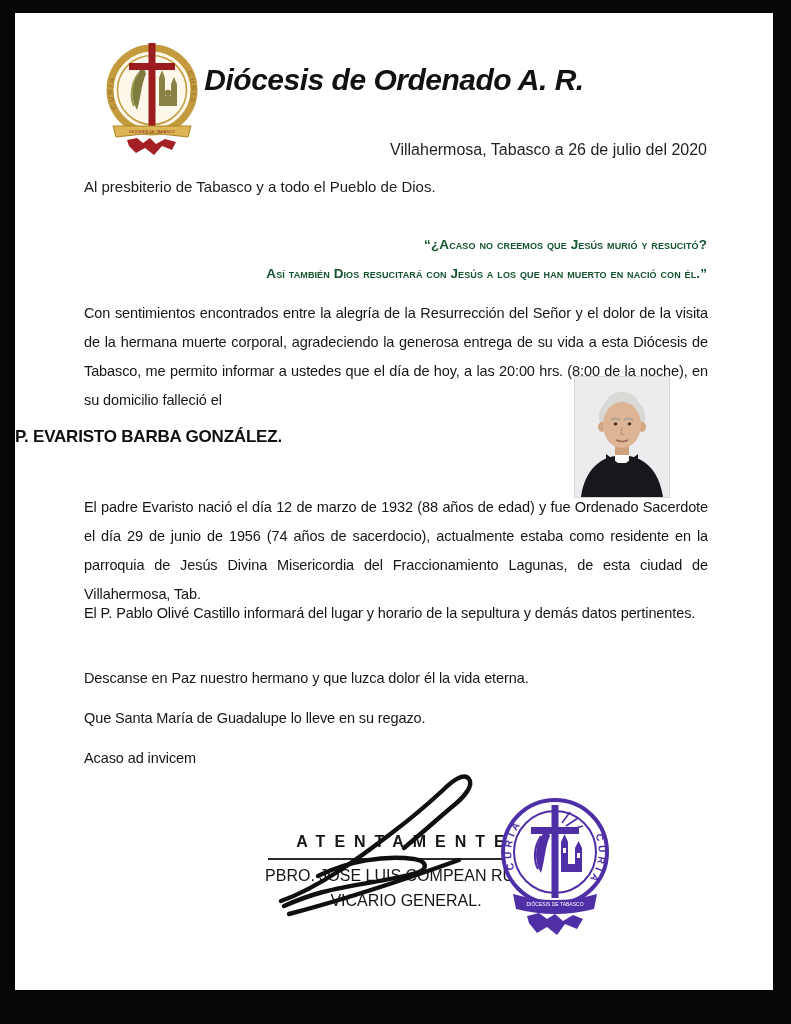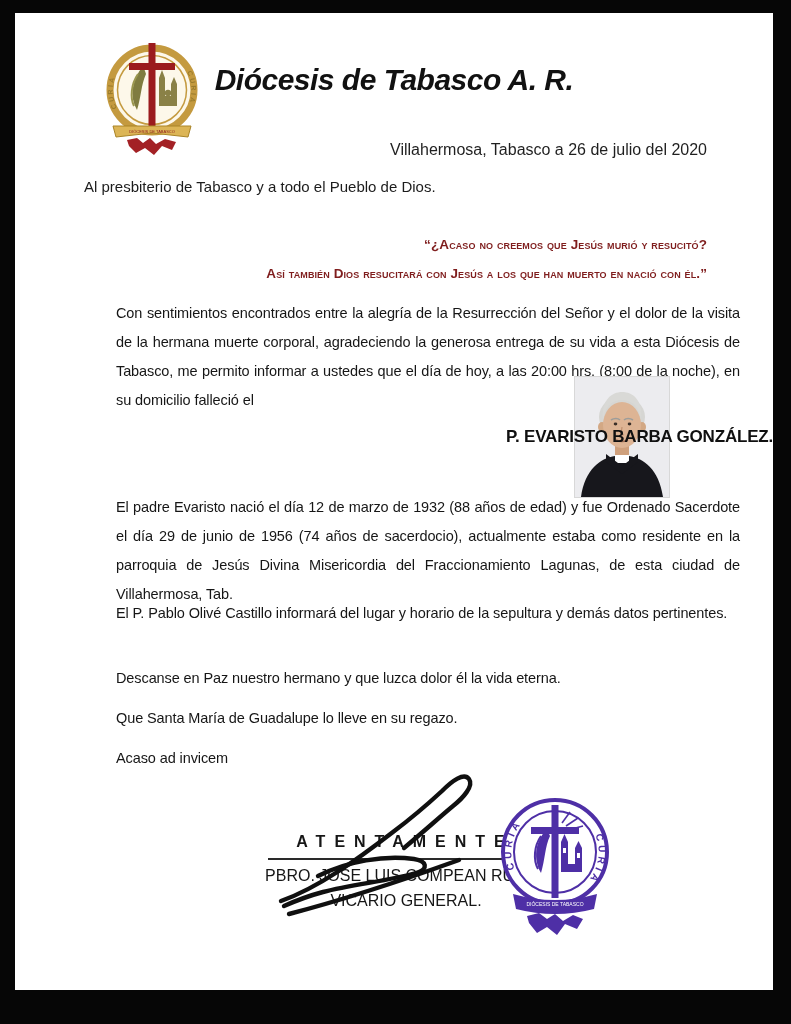--- a/index.html
+++ b/index.html
@@ -20,36 +20,35 @@
     font-size:30px;font-weight:bold;font-style:italic;color:#111;
     letter-spacing:-0.5px;
   }
   .date-line{
     top:128px;right:66px;font-size:16px;color:#1f1f1f;
   }
   .salutation{left:69px;top:165px;font-size:15px;}
   .quote{
     left:20px;top:217px;width:672px;text-align:right;
     font-weight:bold;font-variant:small-caps;font-size:13.5px;
-    line-height:29px;color:#7f1d1d;letter-spacing:0.1px;
+    line-height:29px;color:#14532d;letter-spacing:0.1px;
   }
   .body-par{
     left:69px;width:624px;text-align:justify;
     font-size:14.5px;line-height:29px;color:#161616;
     letter-spacing:-0.1px;
-    margin-left:32px;
   }
   .par1{top:286px;}
   .par2{top:480px;}
   .par3{top:586px;}
   .par4{top:651px;}
   .par5{top:691px;}
   .par6{top:731px;}
   .deceased-name{
-    left:0;top:414px;width:100%;text-align:right;
+    left:0;top:414px;width:100%;text-align:left;
     font-weight:bold;font-size:17px;letter-spacing:-0.2px;color:#101010;
   }
   .photo{
     left:560px;top:364px;width:94px;height:120px;
     outline:1px solid #d8d8d8;
   }
   .atentamente{
     left:0;top:820px;width:100%;text-align:center;
     font-size:16px;font-weight:600;letter-spacing:9px;
     padding-left:22px;box-sizing:border-box;color:#161616;
@@ -100,21 +99,21 @@
       <rect x="55.5" y="5" width="7" height="88"></rect>
       <rect x="36" y="25" width="46" height="7"></rect>
     </g>
 
     <path d="M20 88 L98 88 L95 99 L59 95 L23 99 Z" fill="#dcb556" stroke="#a98427" stroke-width="1"></path>
     <text x="59" y="95" font-size="4" fill="#8c1a1c" text-anchor="middle">DIÓCESIS DE TABASCO</text>
 
     <path d="M34 102 L44 100 L50 105 L57 100 L63 106 L72 101 L83 104 L79 112 L69 108 L61 117 L52 110 L43 115 L36 108 Z" fill="#a32125"></path>
   </svg>
 
-  <div class="abs title">Diócesis de Tabasco A. R.</div>
+  <div class="abs title">Diócesis de Ordenado A. R.</div>
 
   <div class="abs date-line">Villahermosa, Tabasco a 26 de julio del 2020</div>
 
   <div class="abs salutation">Al presbiterio de Tabasco y a todo el Pueblo de Dios.</div>
 
   <div class="abs quote">
     <div>“¿Acaso no creemos que Jesús murió y resucitó?</div>
     <div>Así también Dios resucitará con Jesús a los que han muerto en nació con él.”</div>
   </div>
 

